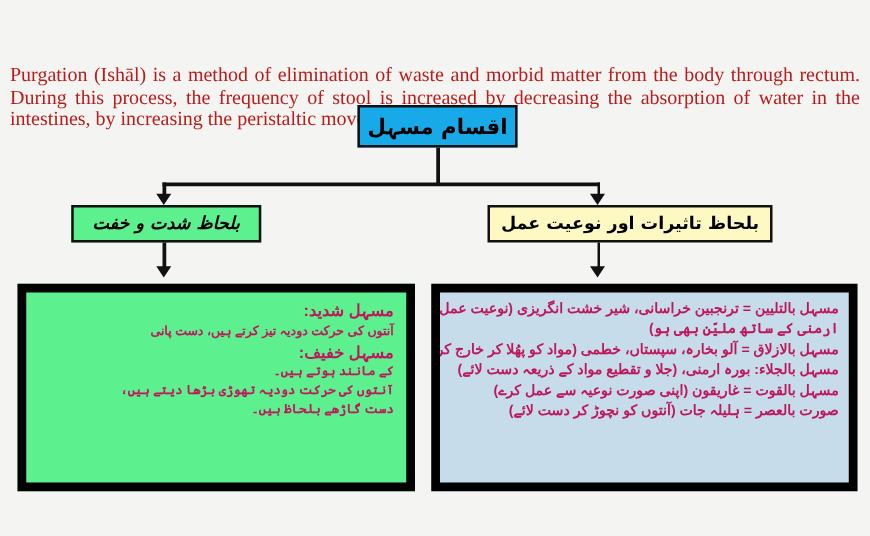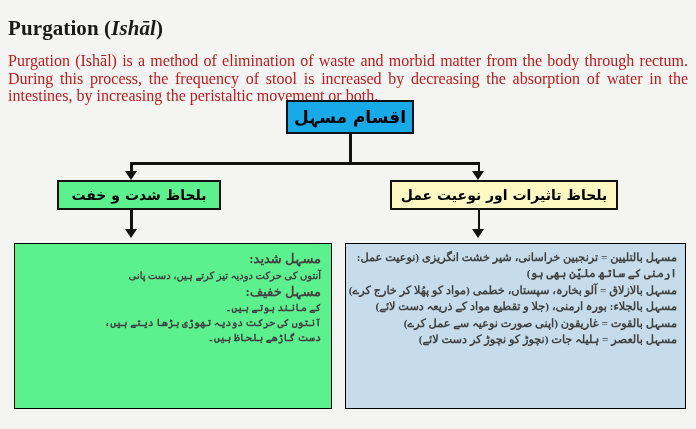--- a/index.html
+++ b/index.html
@@ -46,21 +46,21 @@
     line-height: 17.5px;
     color: #b91c1c;
     text-align: justify;
     text-justify: inter-word;
   }
 
   
   .diagram {
     position: absolute;
     left: 0;
-    top: 96px;
+    top: 80px;
     width: 696px;
     height: 333px;
   }
   .node {
     position: absolute;
     box-sizing: border-box;
     border: 2.5px solid #111111;
     display: flex;
     align-items: center;
     justify-content: center;
@@ -75,41 +75,42 @@
     top: 4px;
     width: 128px;
     height: 34px;
     background: #18a9e8;
     font-size: 17px;
     letter-spacing: 0.5px;
   }
   .node-left-head {
     left: 57px;
     top: 84px;
-    width: 164px;
+    width: 152px;
     height: 30px;
     background: #5df08e;
     font-size: 14px;
+    font-style: italic;
   }
   .node-right-head {
     left: 390px;
     top: 84px;
     width: 228px;
     height: 30px;
     background: #fef9c3;
     font-size: 14px;
   }
 
   .panel {
     position: absolute;
     box-sizing: border-box;
-    border: 1px solid #000000;
+    border: 7px solid #000000;
     direction: rtl;
-    font-family: Liberation Serif, serif;
-    color: #404040;
+    font-family: Liberation Sans, sans-serif;
+    color: #be185d;
     overflow: hidden;
   }
   .panel-left {
     left: 14px;
     top: 147px;
     width: 318px;
     height: 166px;
     background: #5df08e;
     padding: 6px 10px 0 10px;
   }
@@ -200,21 +201,20 @@
   .arrow-l1 { left: 124.8px; top: 75px; }
   .arrow-r1 { left: 472.3px; top: 75px; }
   .arrow-l2 { left: 124.8px; top: 133px; }
   .arrow-r2 { left: 472.3px; top: 133px; }
 </style>
 </head>
 <body>
 
 <div class="page">
 
-  <h1 class="title"><span>Purgation (</span><span class="it">Ishāl</span><span>)</span></h1>
 
   <p class="intro">Purgation (Ishāl) is a method of elimination of waste and morbid matter from the body through rectum. During this process, the frequency of stool is increased by decreasing the absorption of water in the intestines, by increasing the peristaltic movement or both.</p>
 
   <div class="diagram">
 
     <div class="node node-root">
       <span>اقسام مسہل</span>
     </div>
 
     <div class="conn v-stem"></div>
@@ -245,17 +245,17 @@
       <span class="ln body">آنتوں کی حرکت دودیہ تھوڑی بڑھا دیتے ہیں،</span>
       <span class="ln body">دست گاڑھے بلحاظ ہیں۔</span>
     </div>
 
     <div class="panel panel-right">
       <span class="ln">مسہل بالتلیین = ترنجبین خراسانی، شیر خشت انگریزی (نوعیت عمل:</span>
       <span class="ln cont">ارمنی کے ساتھ ملیّن بھی ہو)</span>
       <span class="ln">مسہل بالازلاق = آلو بخارہ، سپستاں، خطمی (مواد کو پھُلا کر خارج کرے)</span>
       <span class="ln">مسہل بالجلاء: بورہ ارمنی، (جلا و تقطیع مواد کے ذریعہ دست لائے)</span>
       <span class="ln">مسہل بالقوت = غاریقون (اپنی صورت نوعیہ سے عمل کرے)</span>
-      <span class="ln">مسہل بالعصر = ہلیلہ جات (نچوڑ کو نچوڑ کر دست لائے)</span>
+      <span class="ln">صورت بالعصر = ہلیلہ جات (آنتوں کو نچوڑ کر دست لائے)</span>
     </div>
 
   </div>
 </div>
 
 </body></html>

